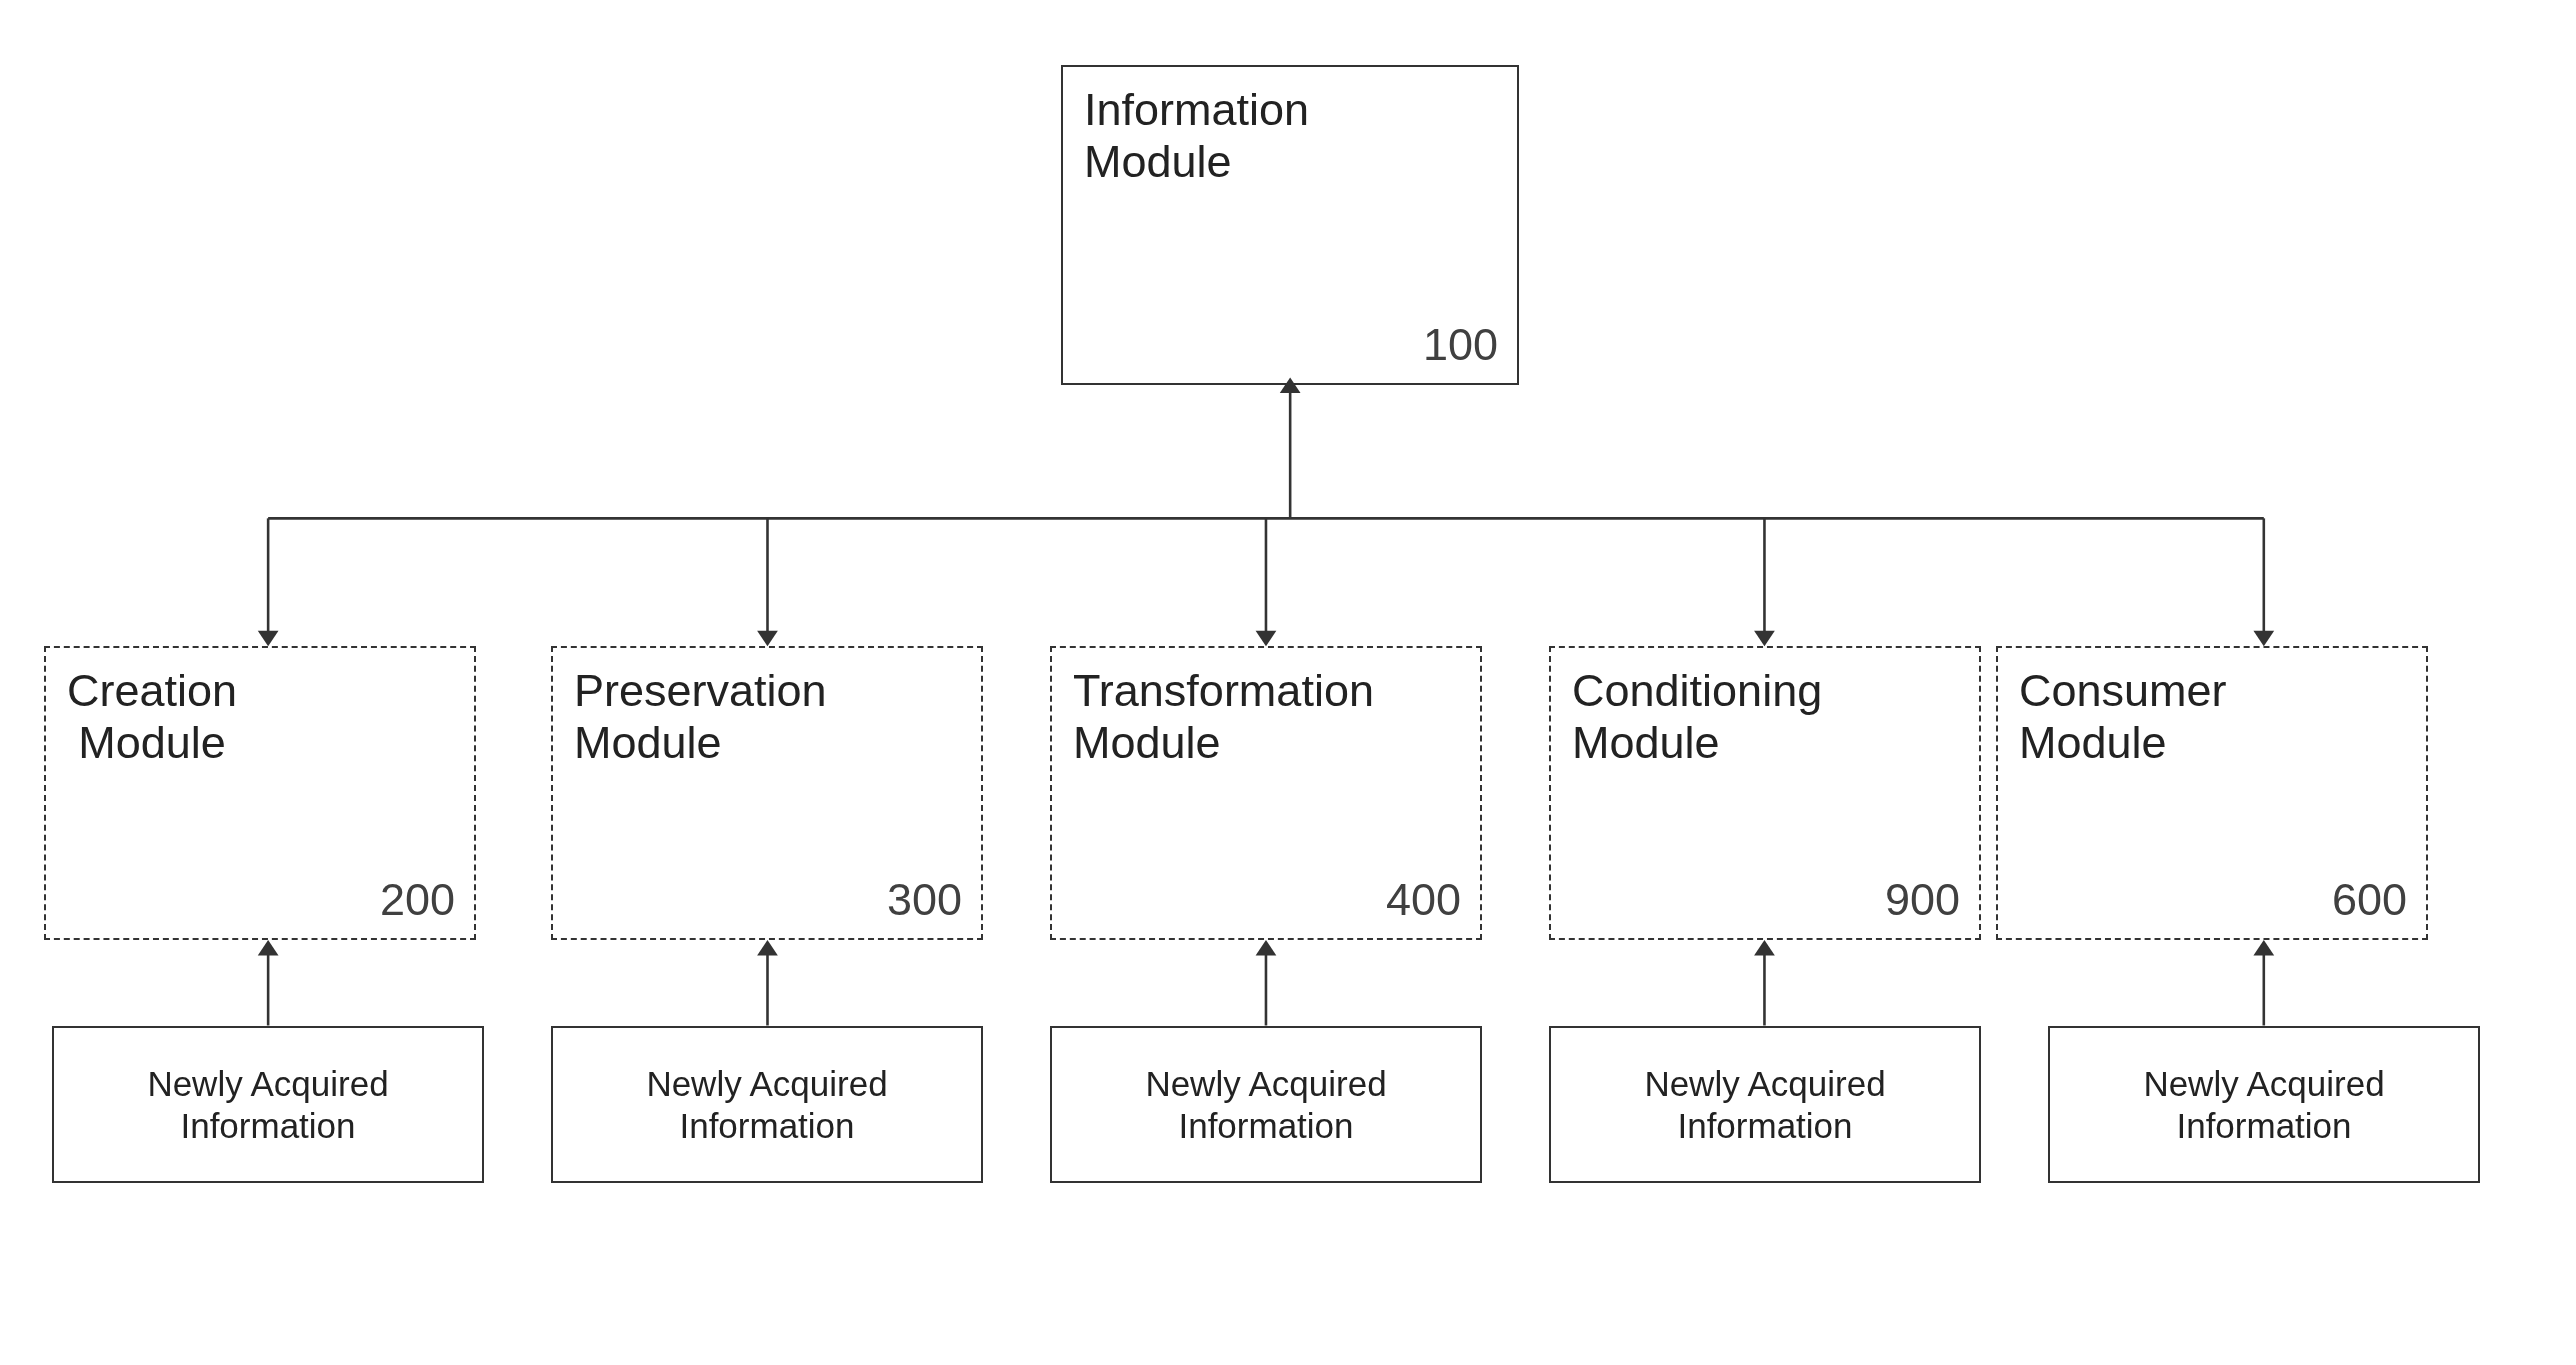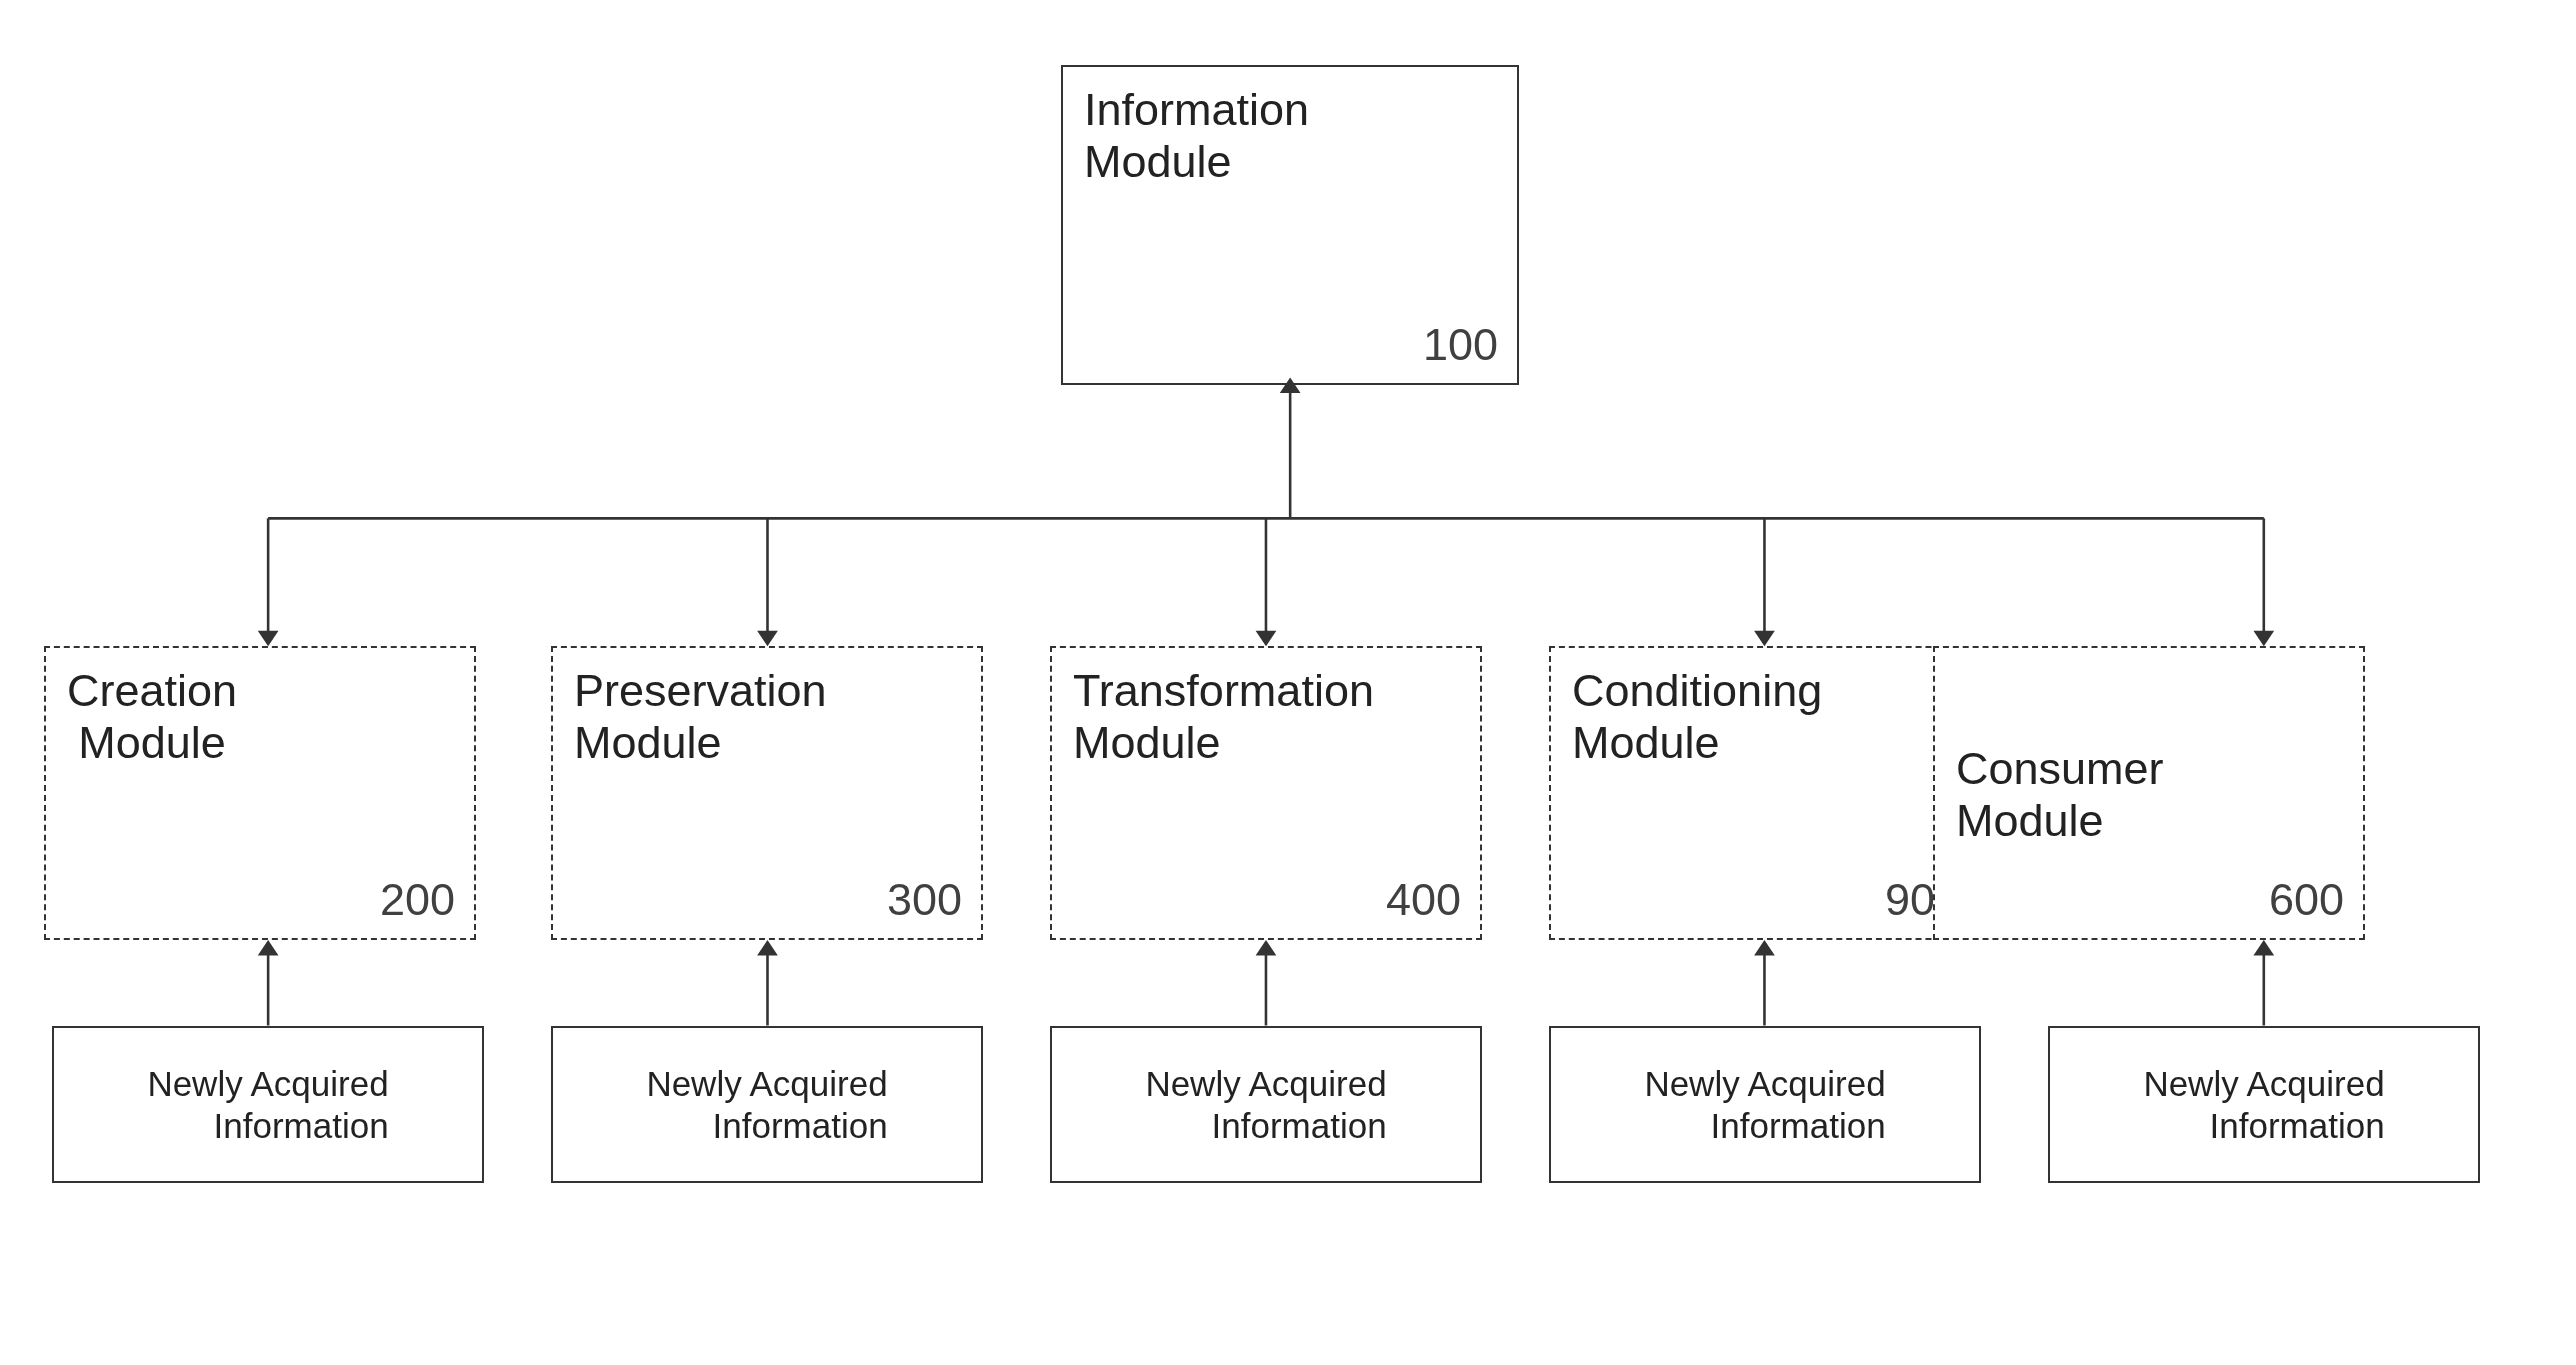--- a/index.html
+++ b/index.html
@@ -60,21 +60,21 @@
       font-weight: 400;
     }
 
     .info-box {
       position: absolute;
       border: 2.6px solid #333;
       background: #fff;
       display: flex;
       align-items: center;
       justify-content: center;
-      text-align: right;
+      text-align: center;
     }
 
     .info-box-label {
       font-size: 35px;
       color: #222;
       line-height: 1.2;
       font-weight: 400;
     }
 
     .caption {
@@ -108,21 +108,21 @@
   <div class="module-box dashed" style="left:1050px; top:646px; width:432px; height:294px;">
     <span class="module-title">Transformation<br>Module</span>
     <span class="module-number">400</span>
   </div>
 
   <div class="module-box dashed" style="left:1549px; top:646px; width:432px; height:294px;">
     <span class="module-title">Conditioning<br>Module</span>
     <span class="module-number">900</span>
   </div>
 
-  <div class="module-box dashed" style="left:1933px; top:646px; width:432px; height:294px;justify-content:center;">
+  <div class="module-box dashed" style="left:1996px; top:646px; width:432px; height:294px;">
     <span class="module-title">Consumer<br>Module</span>
     <span class="module-number">600</span>
   </div>
 
   <div class="info-box" style="left:52px; top:1026px; width:432px; height:157px;">
     <span class="info-box-label">Newly Acquired<br>Information</span>
   </div>
 
   <div class="info-box" style="left:551px; top:1026px; width:432px; height:157px;">
     <span class="info-box-label">Newly Acquired<br>Information</span>

